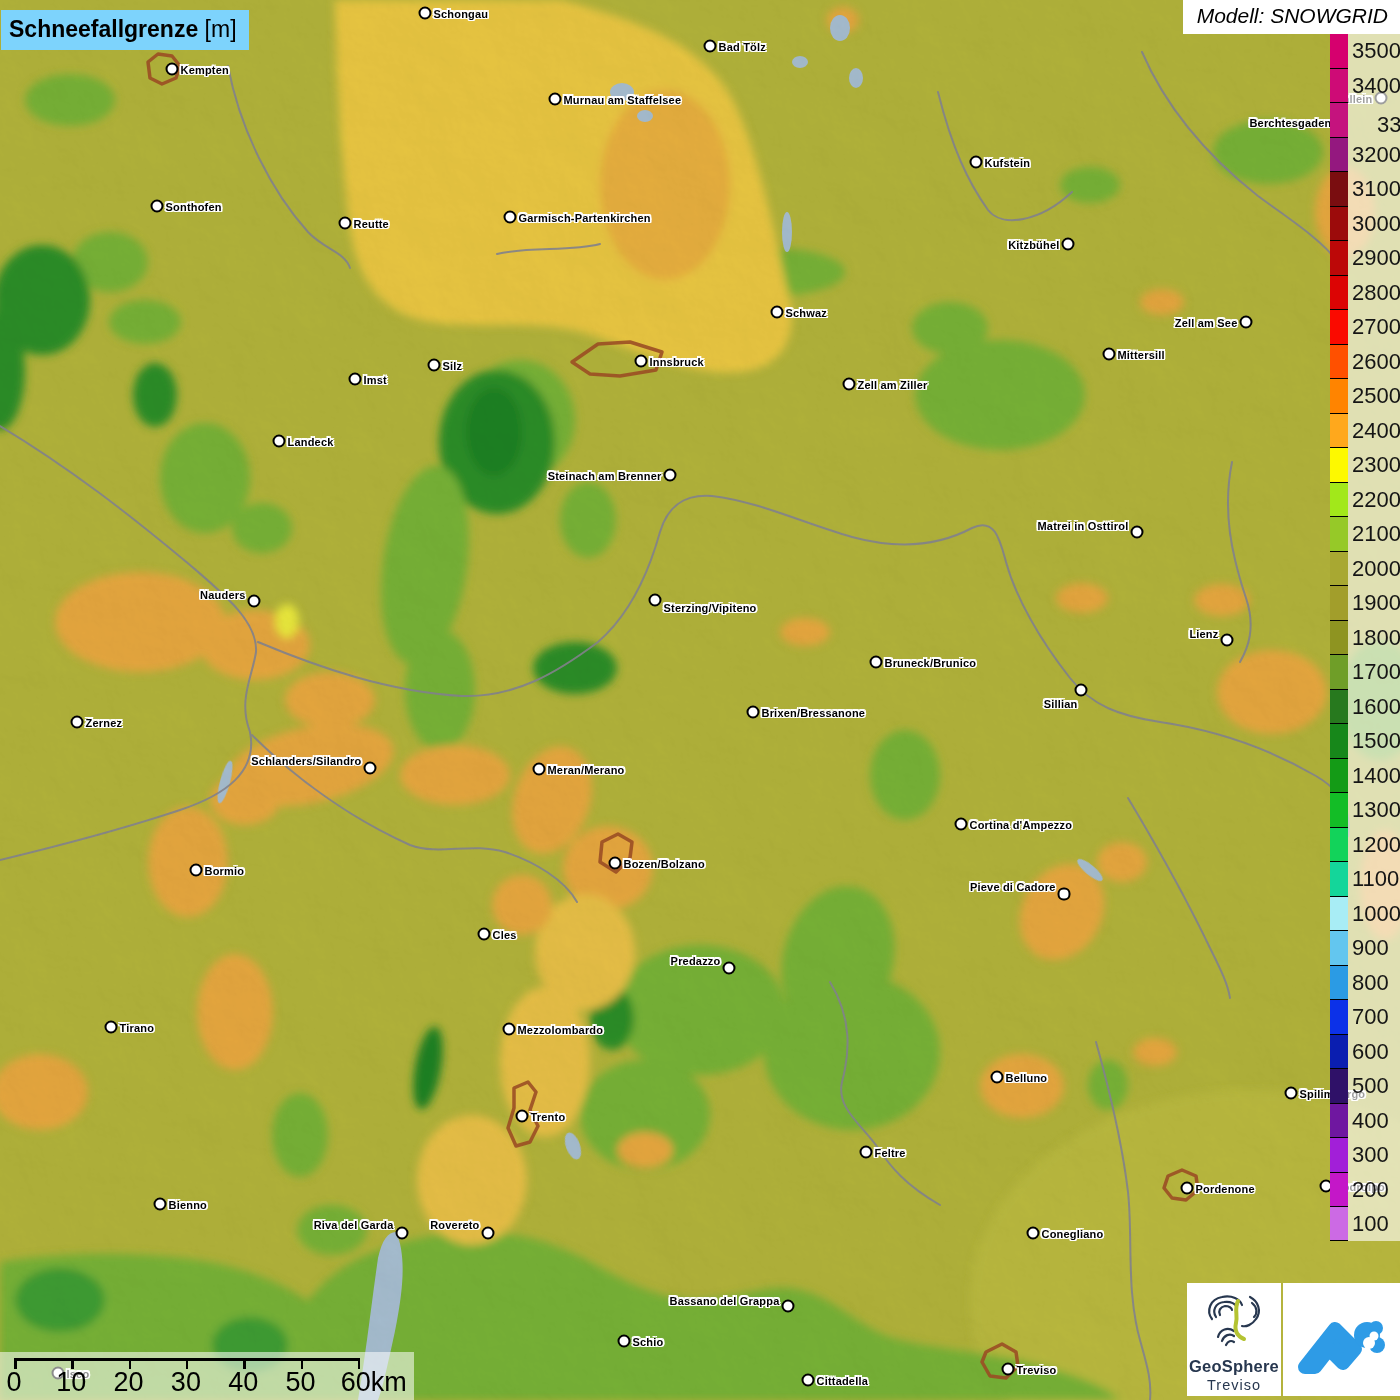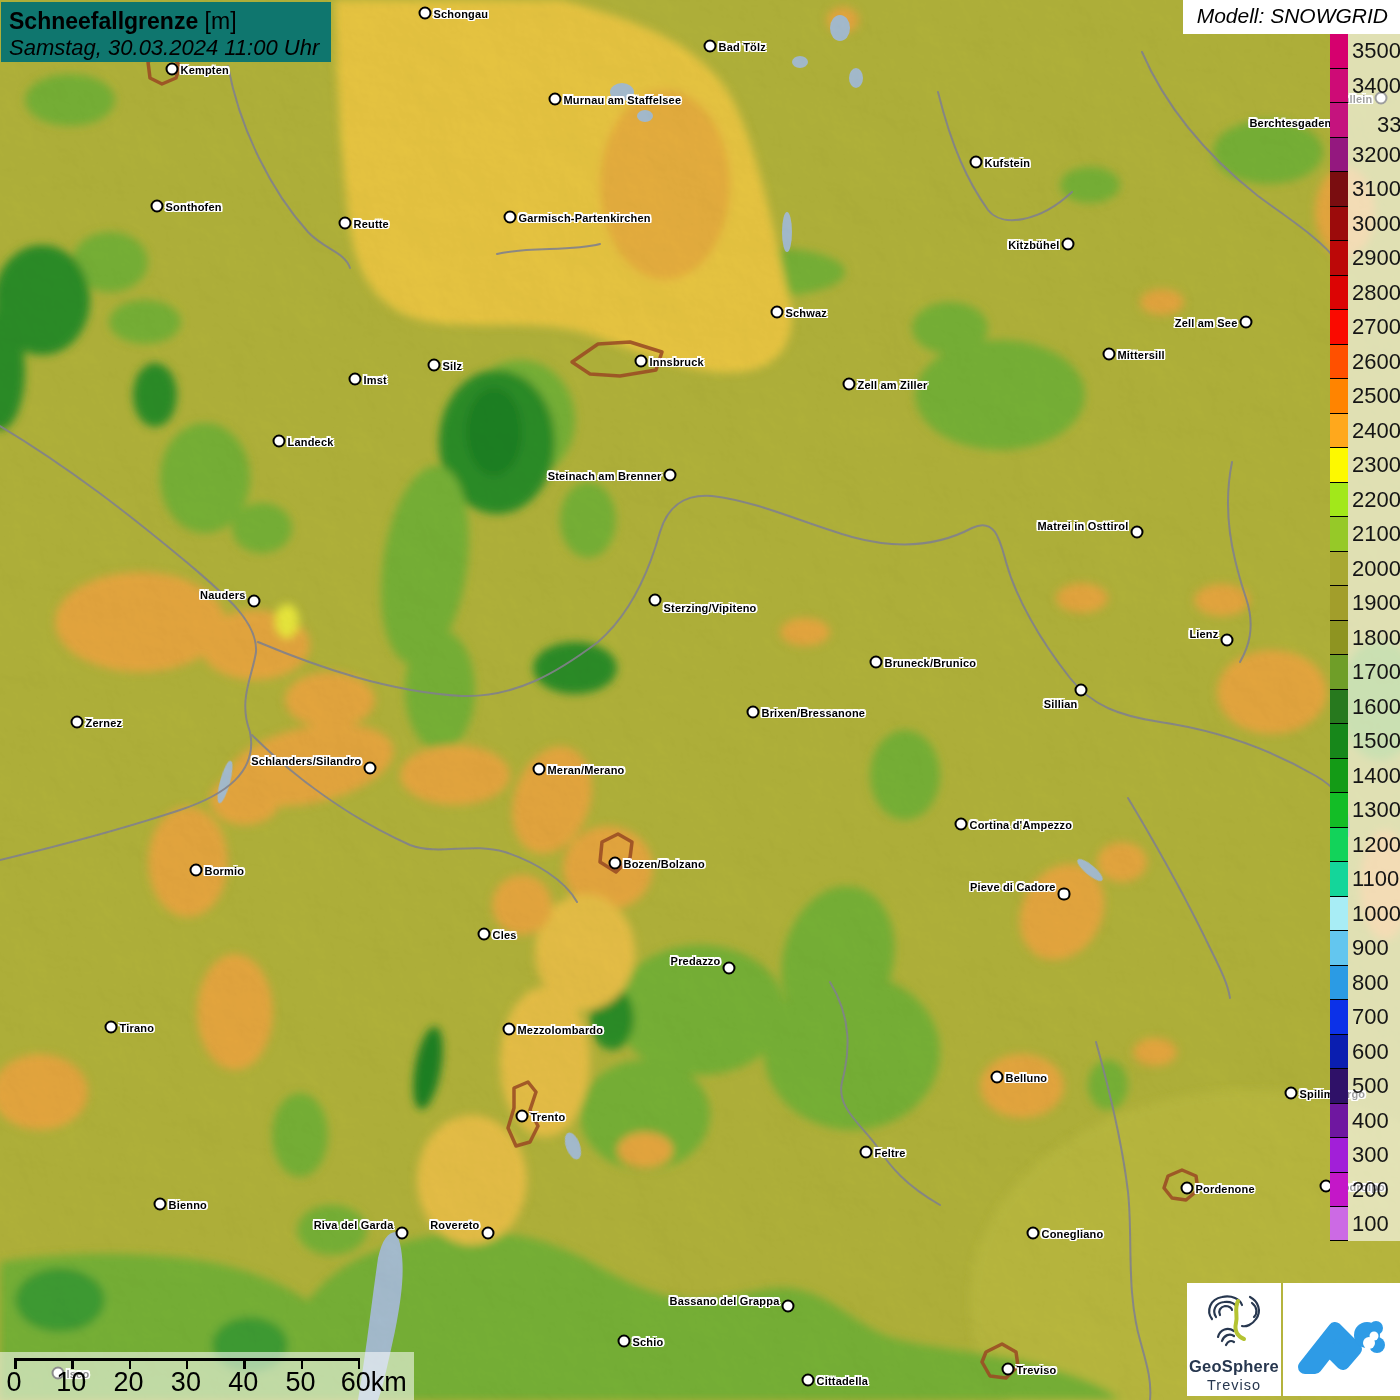--- a/index.html
+++ b/index.html
@@ -16,22 +16,22 @@
     position:absolute;top:50%;transform:translateY(-50%);
     white-space:nowrap;font-size:11px;font-weight:bold;color:#000;letter-spacing:.2px;
     text-shadow:-1.4px -1.4px 0 #fff,1.4px -1.4px 0 #fff,-1.4px 1.4px 0 #fff,1.4px 1.4px 0 #fff,
                  0 -1.6px 0 #fff,0 1.6px 0 #fff,-1.6px 0 0 #fff,1.6px 0 0 #fff;
     text-align:right;
   }
   .city .lbl.right{left:13px;}
   .city .lbl.left{right:13px;}
 
   
-  #title-box{position:absolute;left:1px;top:2px;z-index:5;background:#0f766e;
-             padding:5px 12px 0 8px;line-height:1.22;}
+  #title-box{position:absolute;left:1px;top:10px;z-index:5;background:#7dd3fc;
+             padding:5px 12px 7px 8px;line-height:1.22;}
   #title-line1{font-size:23px;font-weight:bold;color:#000;}
   #title-line1 .unit{font-weight:normal;}
   #title-line2{font-size:22px;font-style:italic;color:#000;}
   #model-box{position:absolute;right:0;top:0;z-index:5;background:#fff;
              padding:4px 12px 6px 14px;font-size:21px;font-style:italic;color:#000;}
 
   
   #legend-panel{position:absolute;left:1348px;top:33px;width:52px;height:1208px;
                 background:rgba(255,255,255,0.62);z-index:3;}
   #legend-bar{position:absolute;left:1330px;top:33px;width:18px;z-index:4;}
@@ -442,21 +442,20 @@
       <div class="leg-num" style="top: 1122.25px;">300</div>
       <div class="leg-num" style="top: 1156.75px;">200</div>
       <div class="leg-num" style="top: 1191.25px;">100</div>
     </div>
 
   <div id="title-box">
     <div id="title-line1">
       <span>Schneefallgrenze</span>
       <span class="unit">[m]</span>
     </div>
-    <div id="title-line2">Samstag, 30.03.2024 11:00 Uhr</div>
   </div>
   <div id="model-box">Modell: SNOWGRID</div>
 
   <div id="scalebar">
     <div id="sb-line" style="width: 343.8px;"></div>
   <div class="sb-tick" style="left: 14px;"></div>
       <div class="sb-num" style="left: 14px;">0</div>
       <div class="sb-tick" style="left: 71.3px;"></div>
       <div class="sb-num" style="left: 71.3px;">10</div>
       <div class="sb-tick" style="left: 128.6px;"></div>

